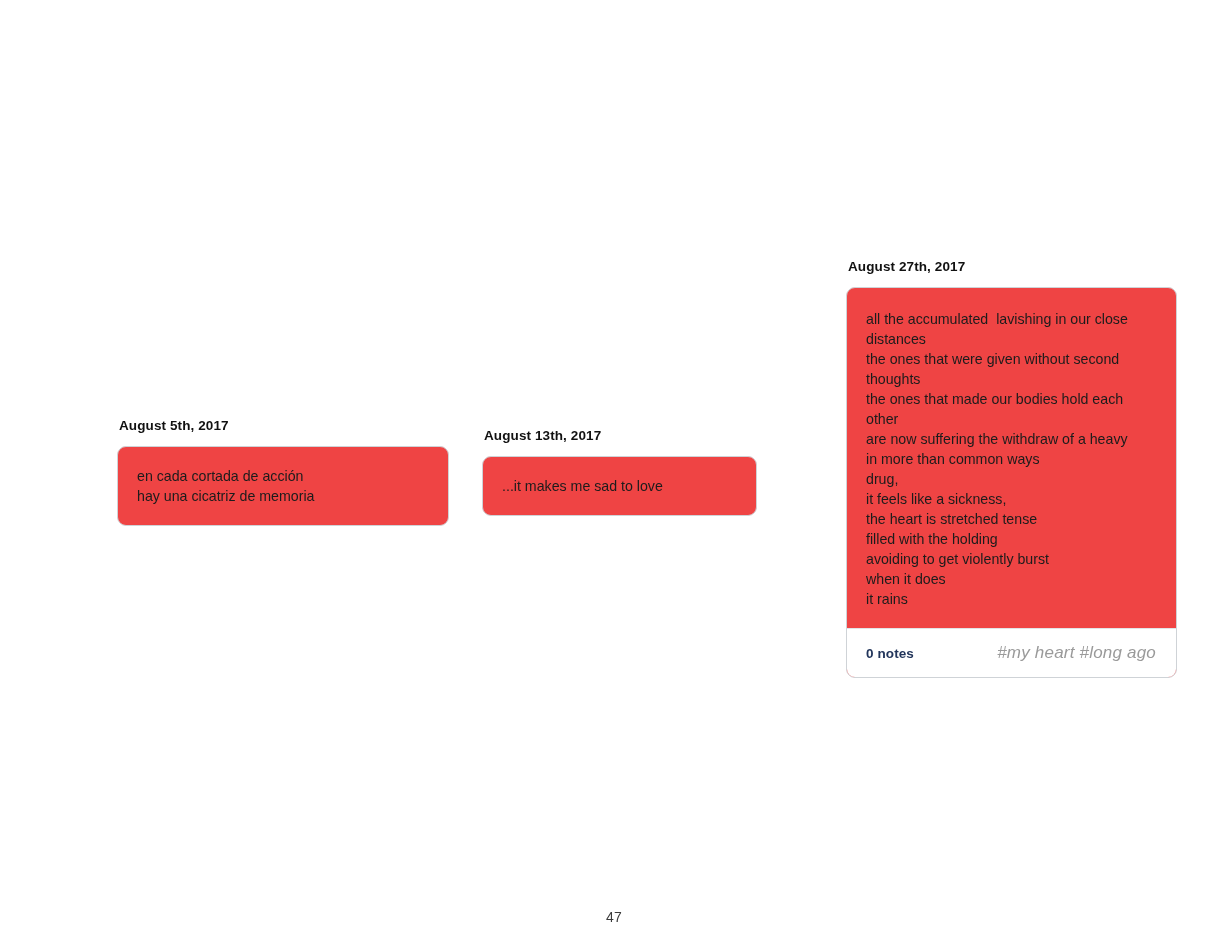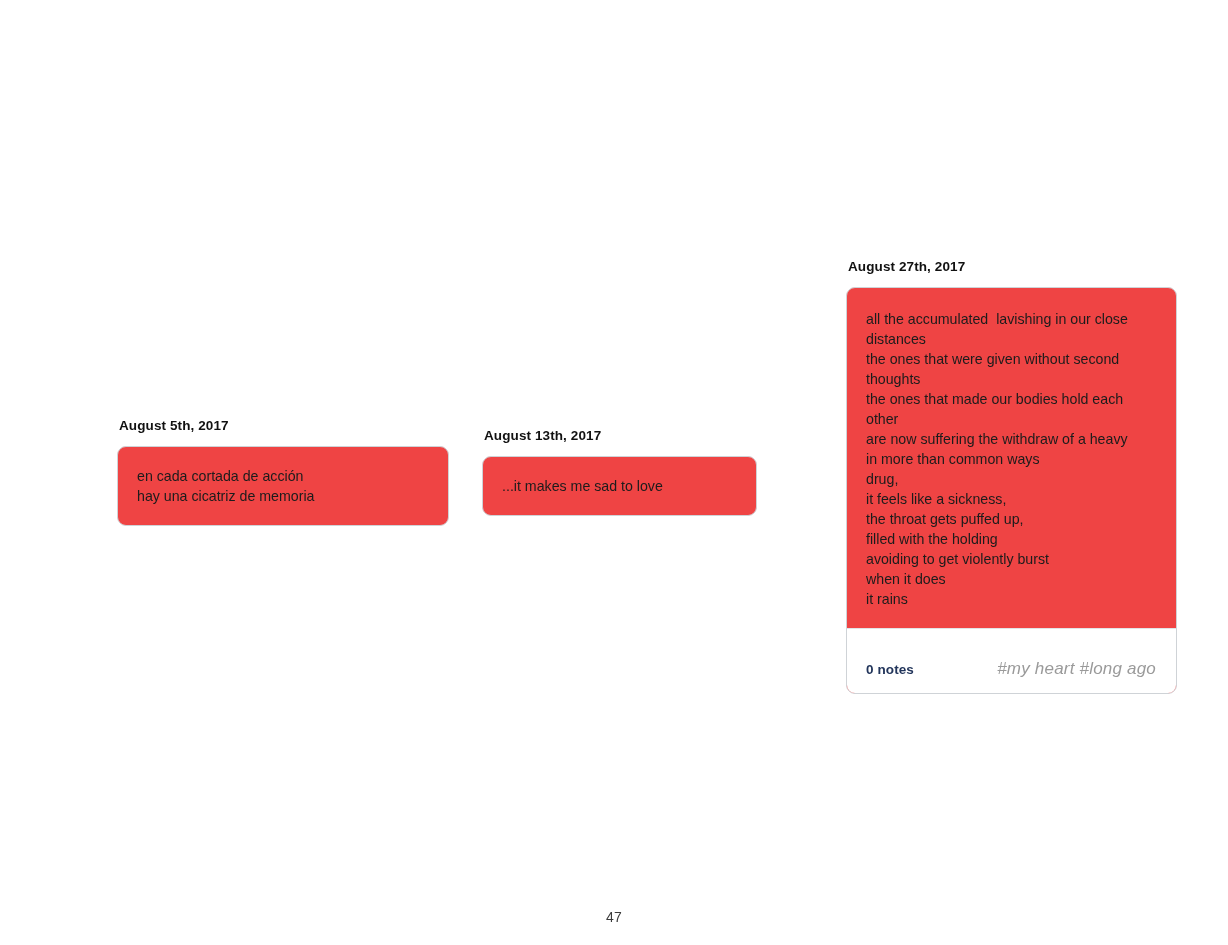--- a/index.html
+++ b/index.html
@@ -58,21 +58,21 @@
     line-height: 20px;
     color: #1c1c1c;
     white-space: pre-wrap;
     margin: 0;
   }
 
   
   .card-footer {
     box-sizing: border-box;
     border-top: 1px solid #e2e4e7;
-    padding: 30px 20px 14px 19px;
+    padding: 14px 20px 14px 19px;
     display: flex;
     align-items: baseline;
     justify-content: space-between;
     background: #ffffff;
   }
 
   .notes-count {
     font-family: "Liberation Sans", sans-serif;
     font-size: 13.5px;
     font-weight: bold;
@@ -143,21 +143,21 @@
       <div class="card-body">
         <p class="post-line">all the accumulated  lavishing in our close</p>
         <p class="post-line">distances</p>
         <p class="post-line">the ones that were given without second</p>
         <p class="post-line">thoughts</p>
         <p class="post-line">the ones that made our bodies hold each other</p>
         <p class="post-line">are now suffering the withdraw of a heavy</p>
         <p class="post-line">in more than common ways</p>
         <p class="post-line">drug,</p>
         <p class="post-line">it feels like a sickness,</p>
-        <p class="post-line">the throat gets puffed up,</p>
+        <p class="post-line">the heart is stretched tense</p>
         <p class="post-line">filled with the holding</p>
         <p class="post-line">avoiding to get violently burst</p>
         <p class="post-line">when it does</p>
         <p class="post-line">it rains</p>
       </div>
       <div class="card-footer">
         <span class="notes-count">0 notes</span>
         <span class="tags">#my heart #long ago</span>
       </div>
     </div>

